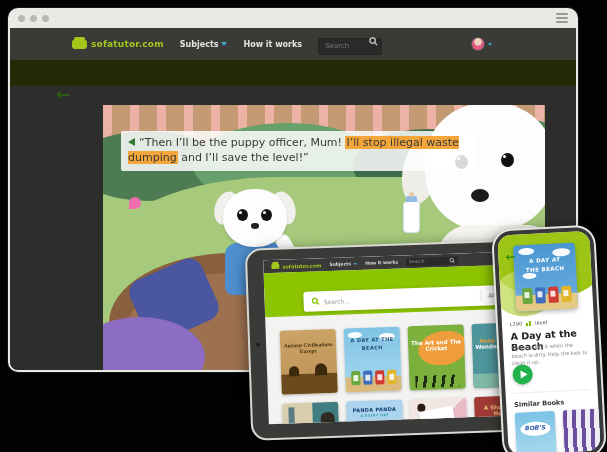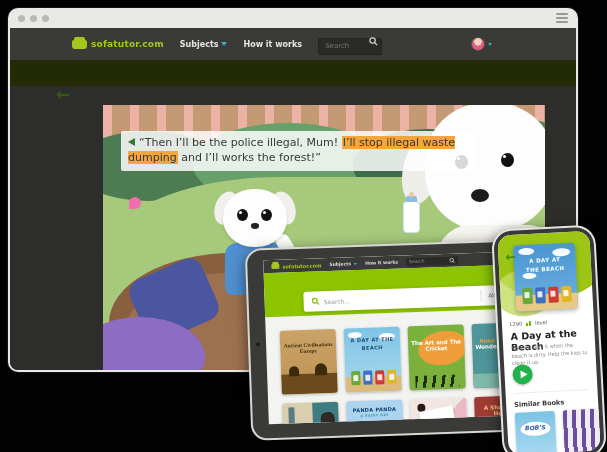--- a/index.html
+++ b/index.html
@@ -245,21 +245,21 @@
           <div class="puppy-ear pe2"></div>
           <div class="puppy-body"></div>
           <div class="puppy-arm"></div>
           <div class="puppy-head"></div>
           <div class="eye pey1"></div>
           <div class="eye pey2"></div>
           <div class="puppy-nose"></div>
           <div class="blanket"></div>
 
           <div class="story-box">
-            <span class="tri-left"></span><span>“Then I’ll be the police illegal, Mum! </span><span class="hl">I’ll stop illegal waste dumping</span><span> and I’ll works the forest!”</span><br>
+            <span class="tri-left"></span><span>“Then I’ll be the puppy officer, Mum! </span><span class="hl">I’ll stop illegal waste dumping</span><span> and I’ll save the level!”</span><br>
           </div>
         </div>
       </div>
     </div>
   </div>
 
   <div class="tablet">
     <div class="tablet-bezel">
       <span class="cam"></span>
       <div class="t-screen">

